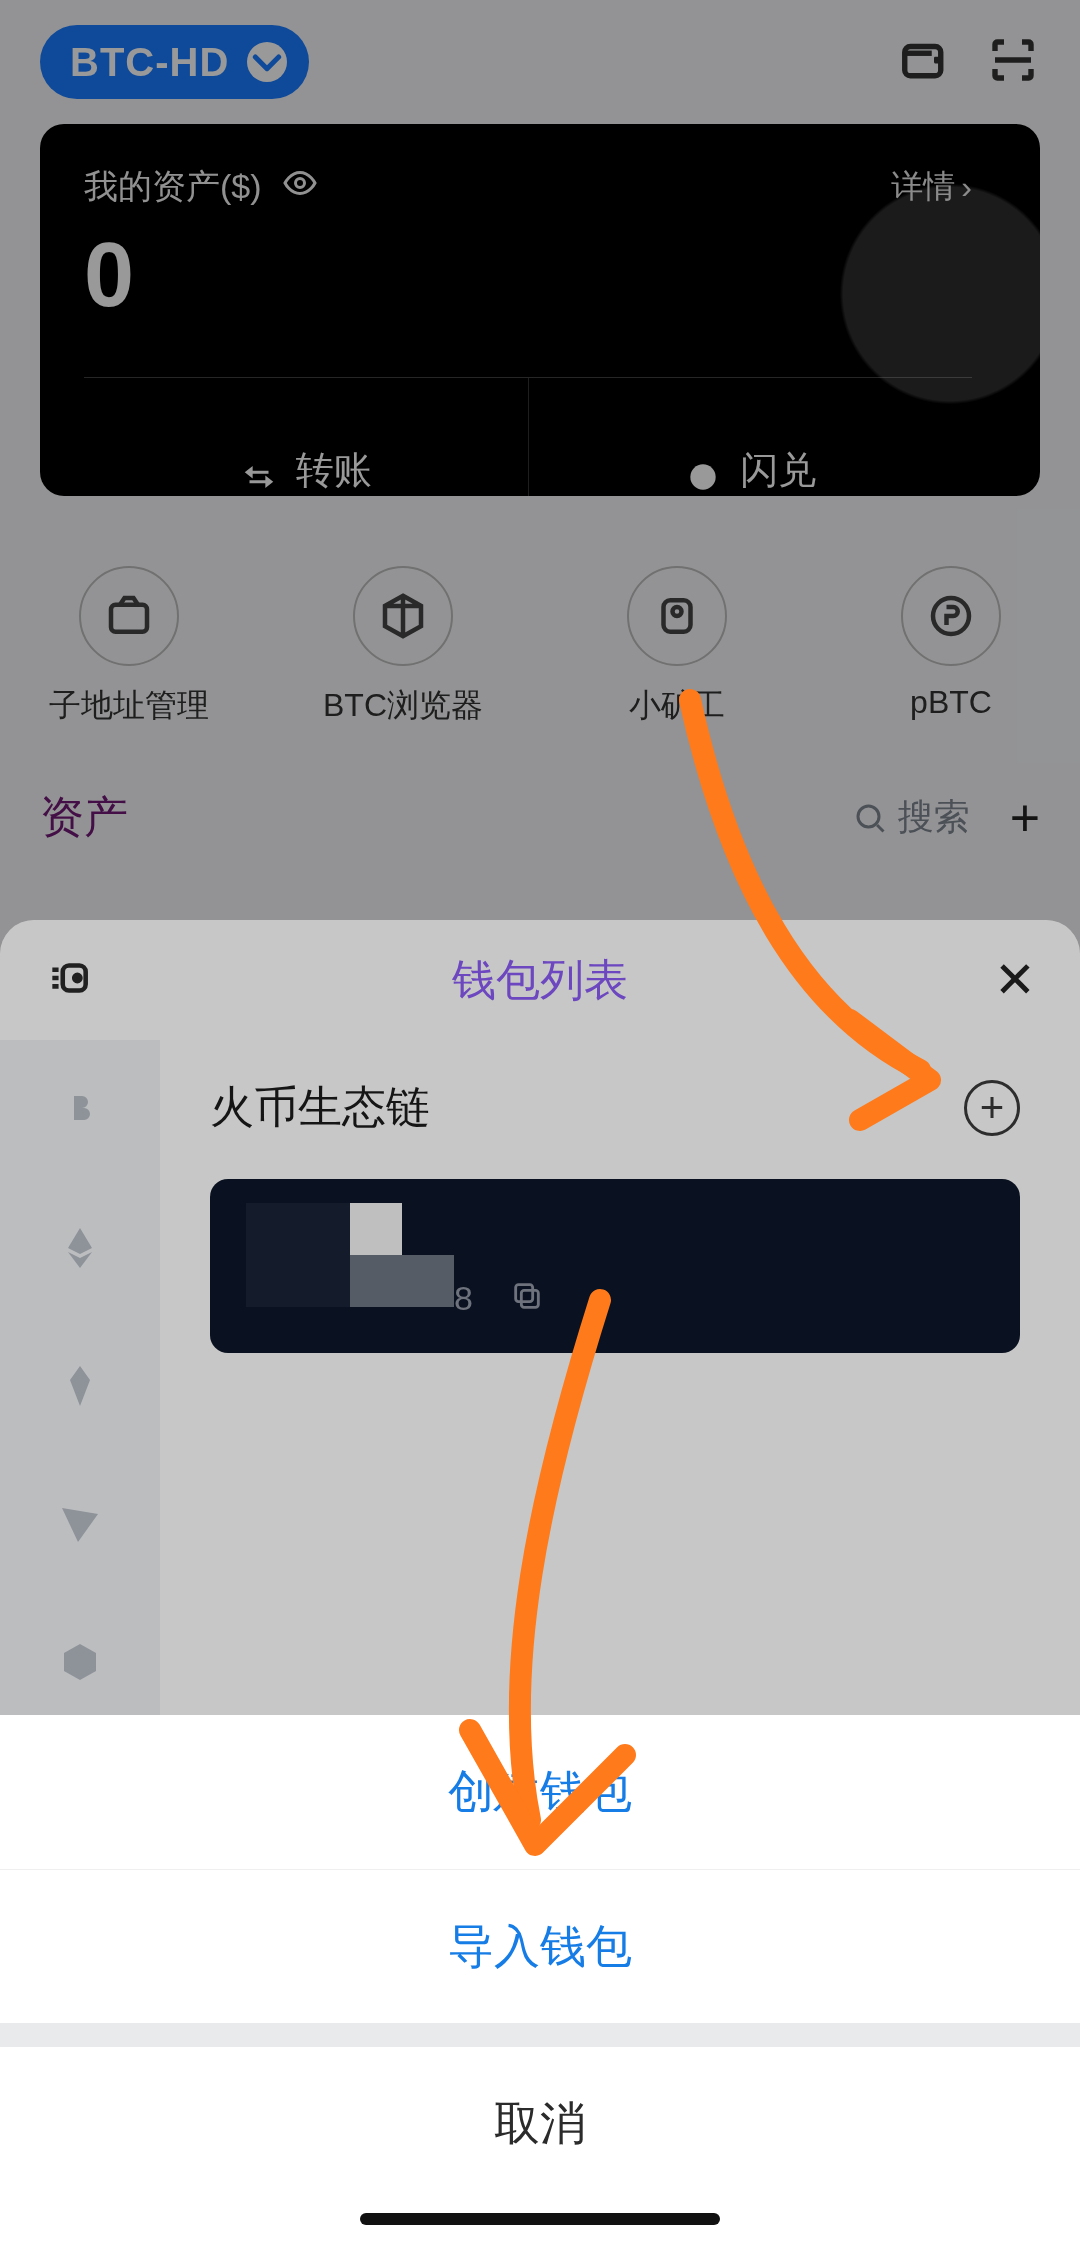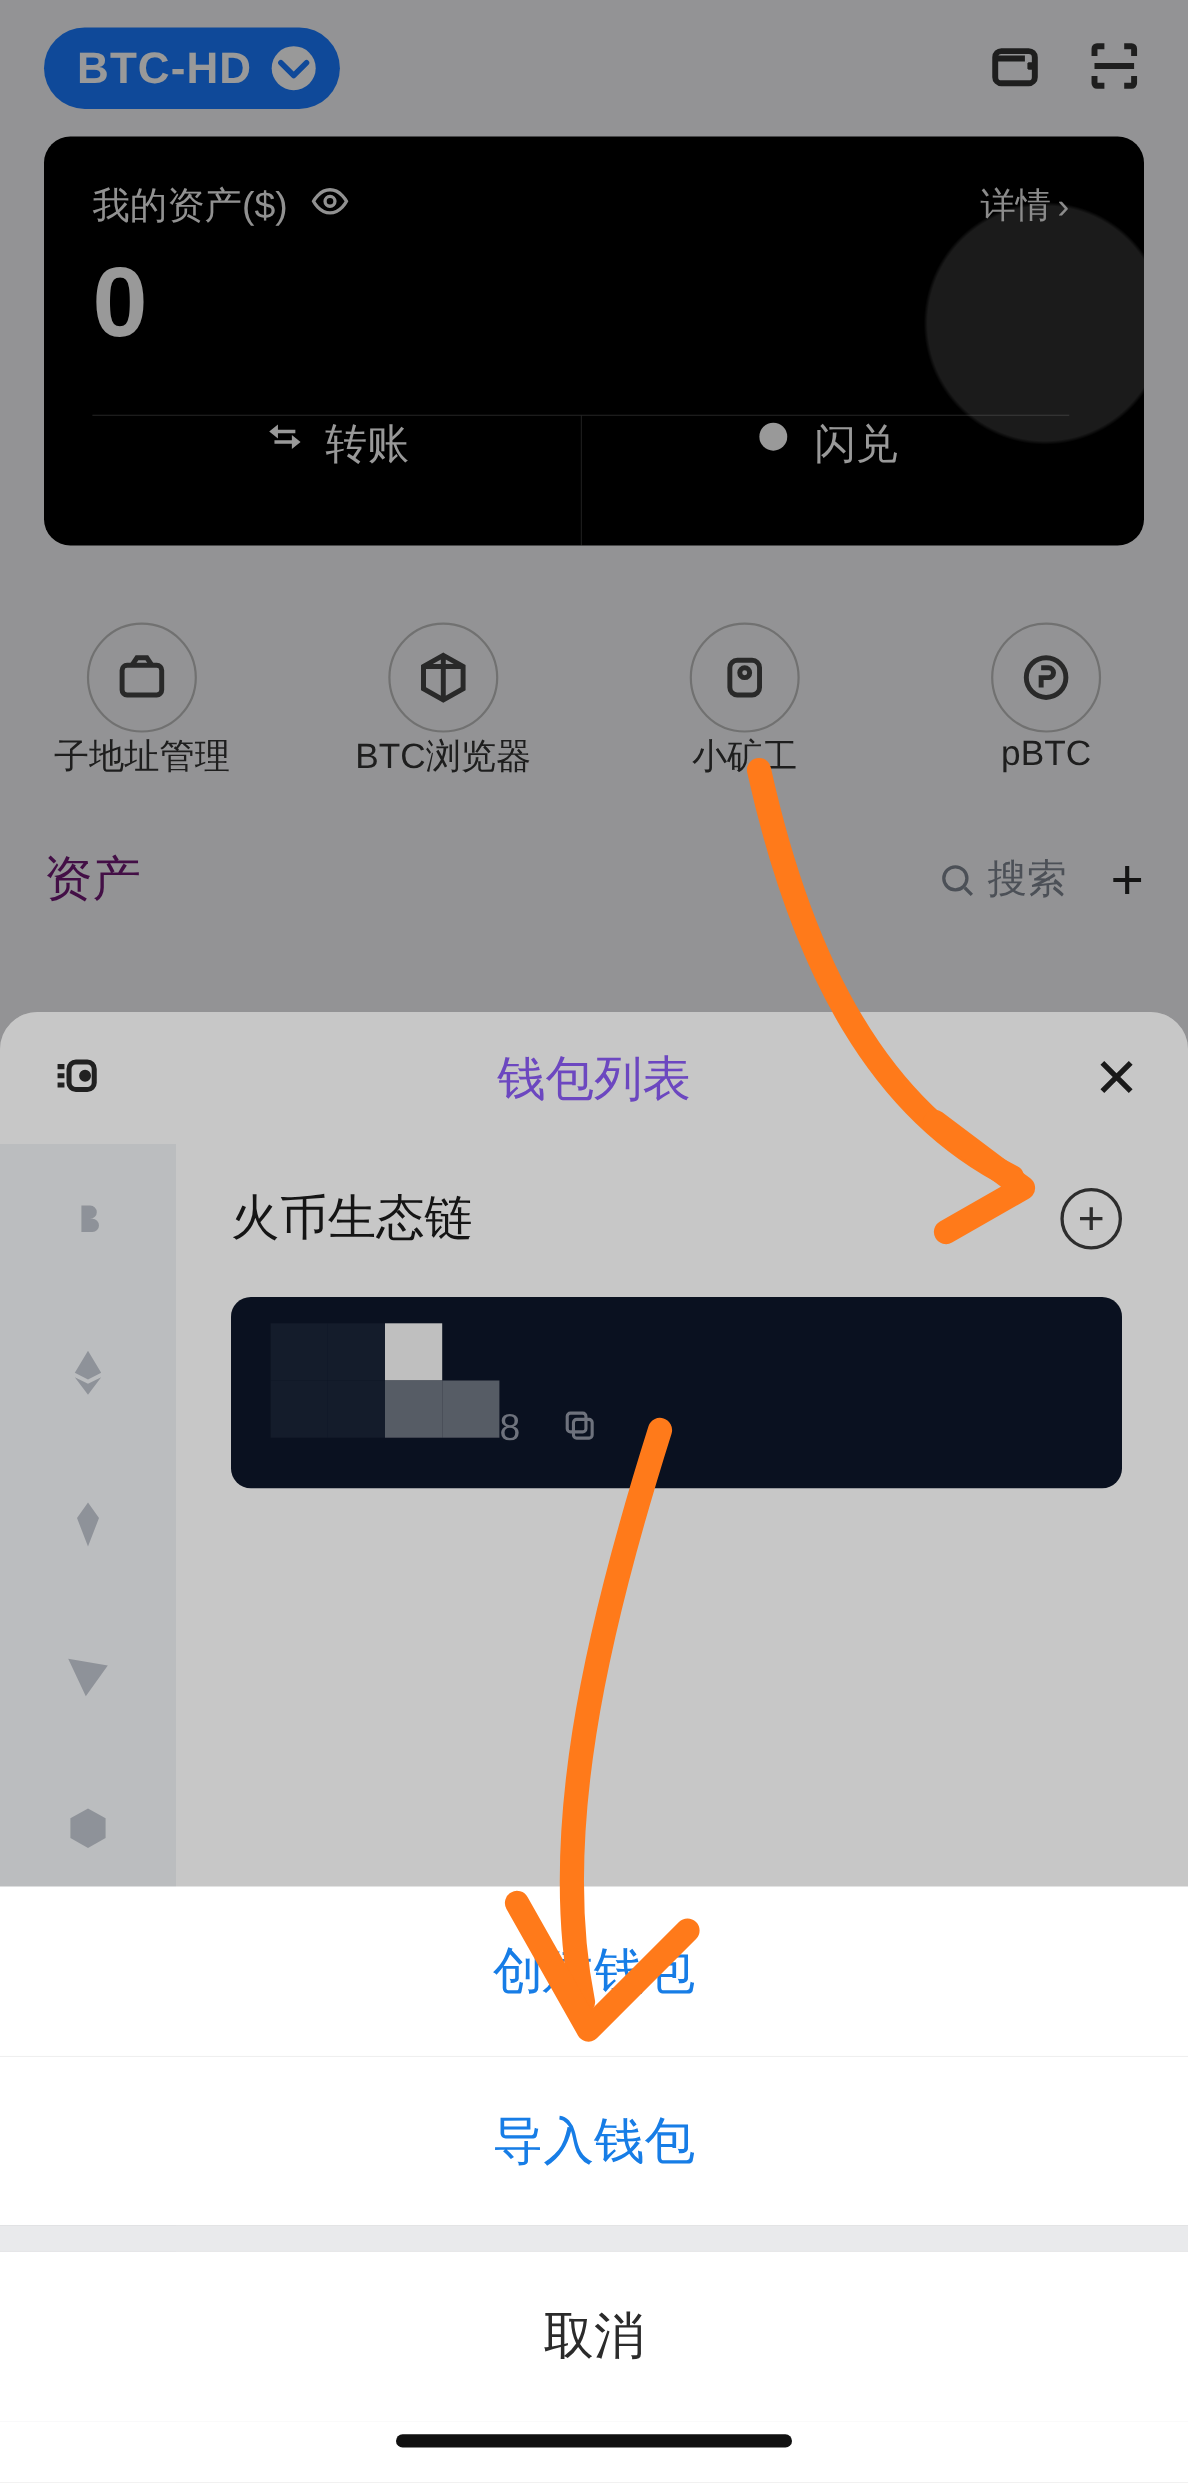--- a/index.html
+++ b/index.html
@@ -44,27 +44,27 @@
     content:""; position:absolute; right:-40px; top:40px;
     width:260px; height:260px; opacity:.18;
     background: radial-gradient(circle at 50% 50%, #fff 0 58%, transparent 60%);
     -webkit-mask: radial-gradient(circle, #000 60%, transparent 61%);
   }
   .asset-top { display:flex; align-items:center; justify-content:space-between; }
   .asset-label { font-size: 34px; opacity:.95; display:flex; gap:20px; align-items:center;}
   .asset-detail { font-size: 32px; opacity:.9; display:flex; align-items:center; gap:6px;}
   .asset-value { font-size: 90px; font-weight: 600; margin: 14px 0 50px 0; }
   .asset-actions { display:flex; border-top: 1px solid rgba(255,255,255,.25); }
-  .asset-action { flex:1; height: 118px; display:flex; align-items:flex-start; justify-content:center; gap:18px;
+  .asset-action { flex:1; height: 118px; display:flex; align-items:flex-end; justify-content:center; gap:18px;
     font-size: 38px; color:#fff; }
   .asset-action + .asset-action { border-left:1px solid rgba(255,255,255,.2); }
   .asset-action svg{ width:38px; height:38px; fill:#fff; }
 
   .tools-row { display:flex; justify-content:space-between; margin-top: 70px; padding: 0 4px; }
-  .tool { width: 170px; display:flex; flex-direction:column; align-items:center; }
+  .tool { width: 170px; display:flex; flex-direction:column; align-items:center; gap:18px; }
   .tool-circle {
     width: 100px; height:100px; border-radius:50%; border: 2px solid #bcbcbc;
     display:flex; align-items:center; justify-content:center;
   }
   .tool-circle svg { width:54px; height:54px; stroke:#454545; stroke-width:2; fill:none;}
   .tool-label { font-size: 32px; color:#333; text-align:center; }
 
   .section-row {
     margin-top: 60px; display:flex; align-items:center; justify-content:space-between;
     padding-bottom: 30px;

